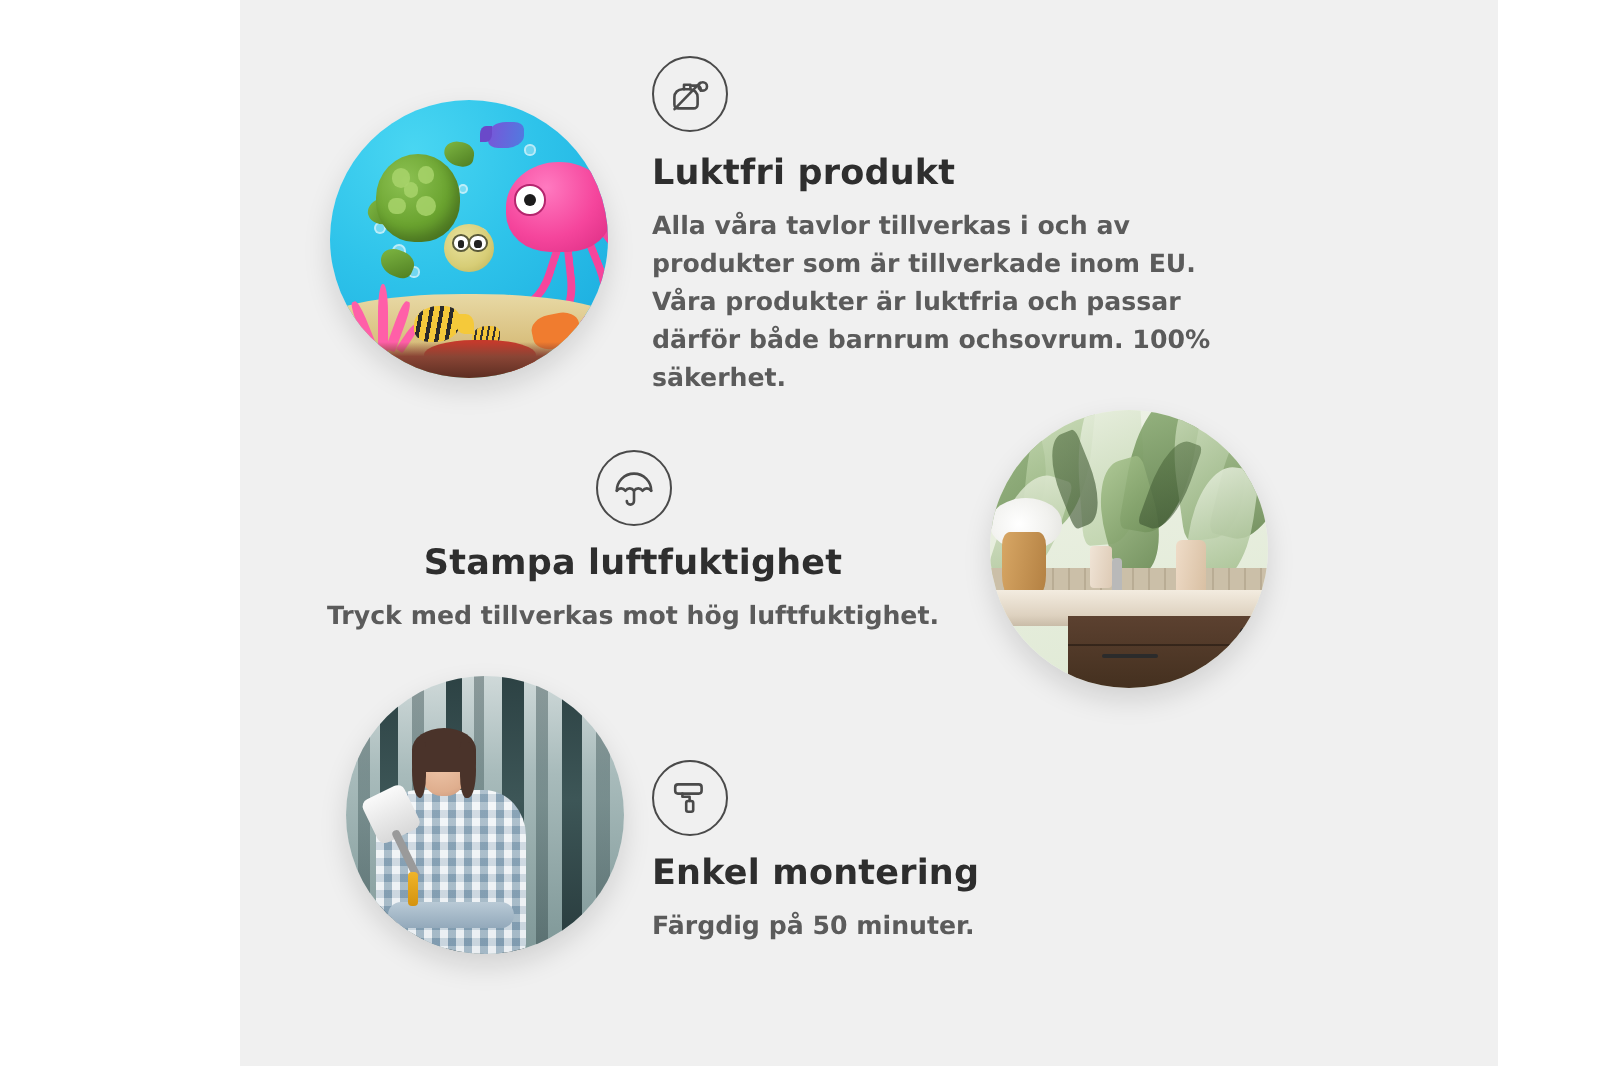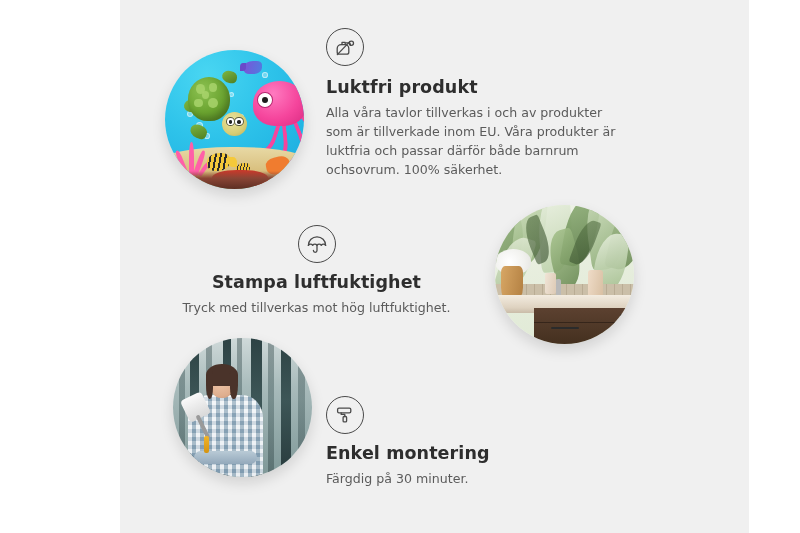--- a/index.html
+++ b/index.html
@@ -52,20 +52,21 @@
     color: #2e2e2e;
     letter-spacing: 0.1px;
     margin: 0 0 4px 0;
     line-height: 1.25;
   }
   .blk-body {
     font-size: 12.6px;
     color: #5b5b5b;
     line-height: 1.52;
     margin: 0;
+    font-weight: bold;
   }
 
   
   .icon-circle {
     width: 38px;
     height: 38px;
     border-radius: 50%;
     border: 1.4px solid #4a4a4a;
     box-sizing: border-box;
     display: flex;
@@ -459,26 +460,26 @@
           <div class="p-hair"></div>
           <div class="p-hair2"></div>
           <div class="p-hair3"></div>
           <div class="roller-h"></div>
           <div class="roller-stick"></div>
           <div class="p-tool"></div>
         </div>
       </div>
     </div>
 
-    <div class="block" style="left:206px;top:396px;width:300px;">
+    <div class="block" style="left:206px;top:380px;width:300px;">
       <div class="icon-circle" style="margin-bottom:9px;">
         <svg width="24" height="24" viewBox="0 0 24 24" fill="none" stroke="#4a4a4a" stroke-width="1.3" stroke-linecap="round" stroke-linejoin="round">
           <rect x="4.6" y="5.2" width="13.2" height="4.6" rx="1.4"></rect>
           <path d="M8.2 9.8v1.6h3.6v2.1"></path>
           <rect x="10.1" y="13.5" width="3.5" height="5.4" rx="1"></rect>
         </svg>
       </div>
       <h2 class="blk-title">Enkel montering</h2>
-      <p class="blk-body">Färgdig på 30 minuter.</p>
+      <p class="blk-body">Färgdig på 50 minuter.</p>
     </div>
 
   </div>
 </div>
 
 </body></html>

